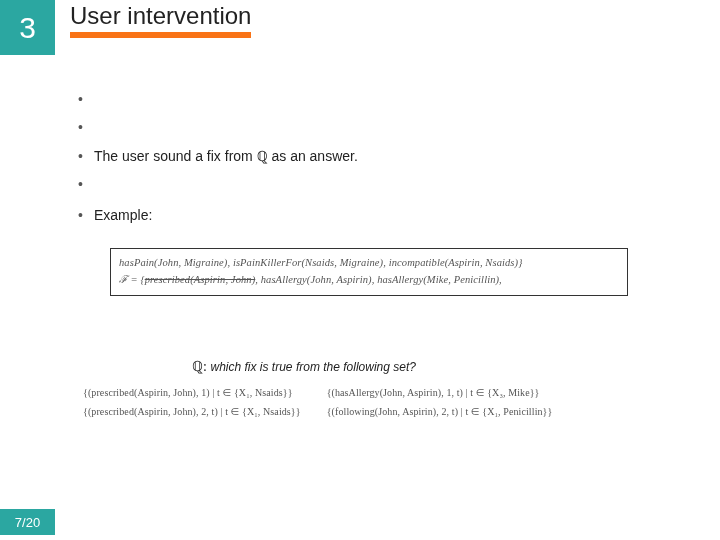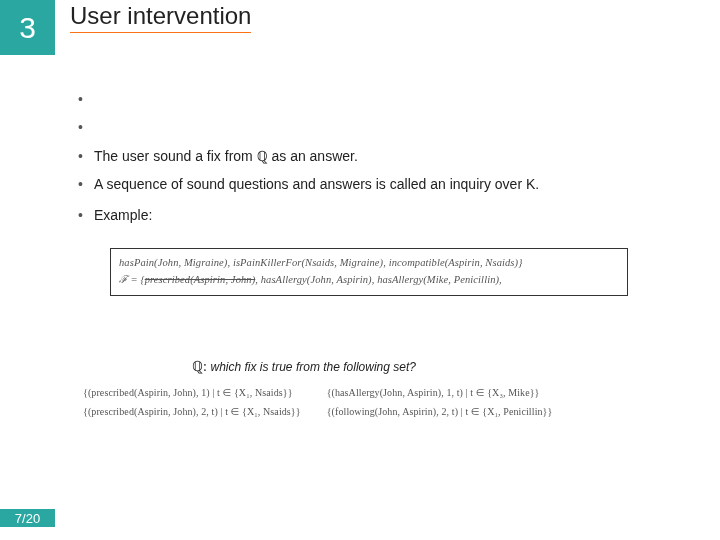--- a/index.html
+++ b/index.html
@@ -34,21 +34,21 @@
     justify-content: center;
     font-family: "Segoe UI Light", "Segoe UI", sans-serif;
   }
   .title {
     position: absolute;
     left: 70px;
     top: 2px;
     font-size: 24px;
     font-weight: 400;
     color: #222;
-    border-bottom: 1px solid #f97316;
+    border-bottom: 6px solid #f97316;
     padding-bottom: 2px;
     font-family: "Segoe UI Light", "Segoe UI", sans-serif;
   }
   .subtitle {
     position: absolute;
     left: 72px;
     top: 36px;
     font-size: 16px;
     color: #444;
   }
@@ -116,23 +116,23 @@
     letter-spacing: 0.1px;
   }
   .sets-row table {
     border-collapse: separate;
     border-spacing: 24px 6px;
   }
   .sets-row td { white-space: nowrap; margin-top: 12px; }
   .page-num {
     position: absolute;
     left: 0;
-    bottom: 13px;
+    bottom: 5px;
     width: 55px;
-    height: 18px;
+    height: 26px;
     background: #2ba7a1;
     color: #fff;
     font-size: 13px;
     display: flex;
     align-items: center;
     justify-content: center;
   }
 </style>
 </head>
 <body>
@@ -150,21 +150,20 @@
     </div>
     <div class="row">
       <span class="dot">•</span>
     </div>
     <div class="row">
       <span class="dot">•</span>
       <span>The user sound a fix from ℚ as an answer.</span>
     </div>
     <div class="row">
       <span class="dot">•</span>
-      <span>A sequence of sound questions and answers is called an inquiry over K.</span>
     </div>
     <div class="row example-row">
       <span class="dot">•</span>
       <span>Example:</span>
     </div>
   </div>
 
   <div class="math-box">
     <div class="line1">hasPain(John, Migraine), isPainKillerFor(Nsaids, Migraine), incompatible(Aspirin, Nsaids)}</div>
     <div class="line1">

